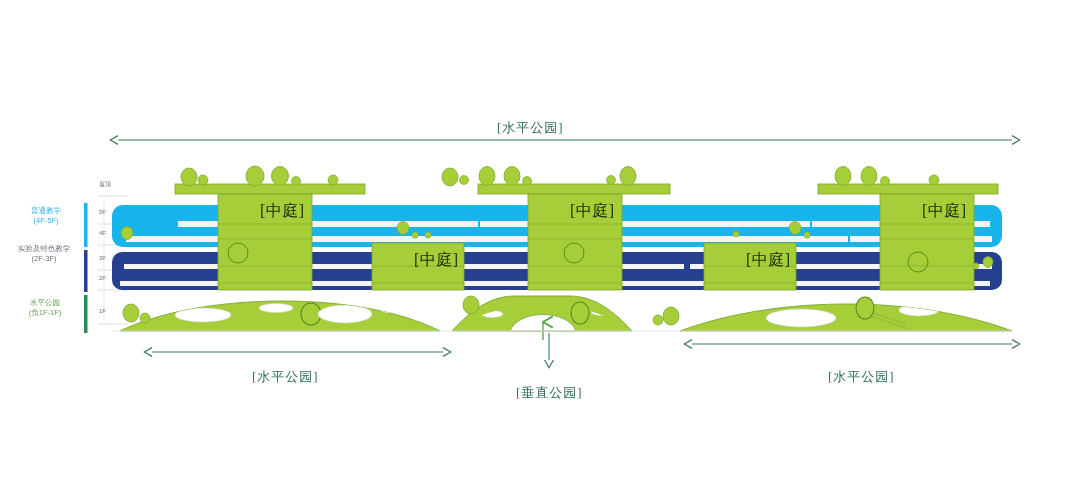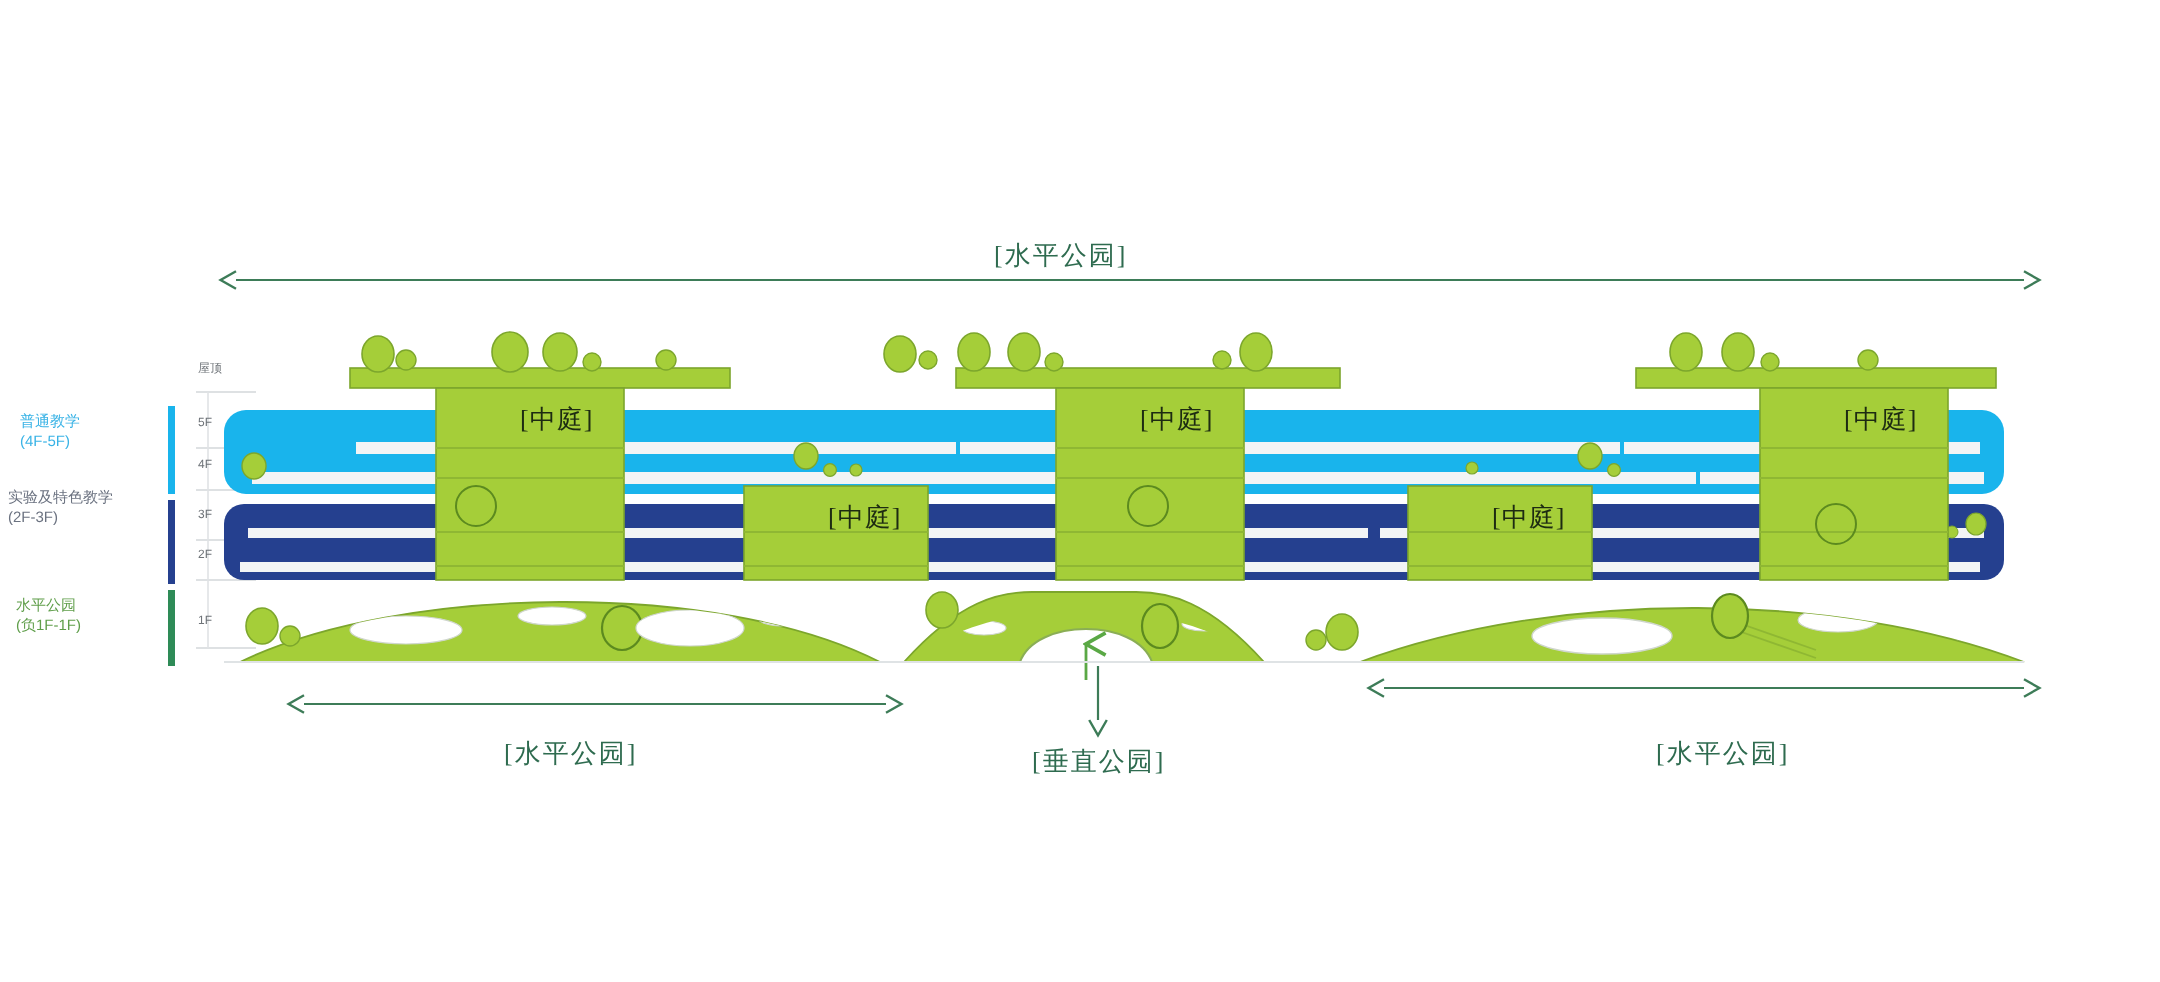--- a/index.html
+++ b/index.html
@@ -15,37 +15,37 @@
 
   
   .lbl{position:absolute;white-space:nowrap;}
 
   .park-title{
     font-size:13px;color:#2e6b4f;letter-spacing:1px;
     font-family:"Liberation Serif","DejaVu Serif",serif;
   }
 
   .zone-name{
-    font-size:7.5px;line-height:10px;
+    font-size:7.5px;line-height:10px;text-align:center;
     font-family:"Liberation Sans","DejaVu Sans",sans-serif;
   }
   .zone-a{color:#39b3e6;}
   .zone-b{color:#6b7280;}
   .zone-c{color:#5f9e4a;}
 
   .floor-tag{
     font-size:6px;color:#6e7378;
     font-family:"Liberation Sans","DejaVu Sans",sans-serif;
   }
   .roof-tag{
     font-size:6px;color:#6e7378;
     font-family:"Liberation Sans","DejaVu Sans",sans-serif;
   }
   .atrium{
-    font-size:13px;color:#1d2b12;letter-spacing:0.5px;
+    font-size:16px;color:#1d2b12;letter-spacing:0.5px;
     font-family:"Liberation Serif","DejaVu Serif",serif;
     padding-left:24px;
   }
 </style>
 </head>
 <body>
 
 <div class="stage">
 
   <svg class="diagram" viewBox="0 0 1080 491">
@@ -251,16 +251,16 @@
   <div class="lbl floor-tag" style="left:99px;top:308px;">1F</div>
 
   <div class="lbl atrium" style="left:236px;top:201px;">[中庭]</div>
   <div class="lbl atrium" style="left:546px;top:201px;">[中庭]</div>
   <div class="lbl atrium" style="left:898px;top:201px;">[中庭]</div>
 
   <div class="lbl atrium" style="left:390px;top:250px;">[中庭]</div>
   <div class="lbl atrium" style="left:722px;top:250px;">[中庭]</div>
 
   <div class="lbl park-title" style="left:252px;top:368px;">[水平公园]</div>
-  <div class="lbl park-title" style="left:516px;top:372px;">[垂直公园]</div>
+  <div class="lbl park-title" style="left:516px;top:384px;">[垂直公园]</div>
   <div class="lbl park-title" style="left:828px;top:368px;">[水平公园]</div>
 
 </div>
 
 </body></html>

